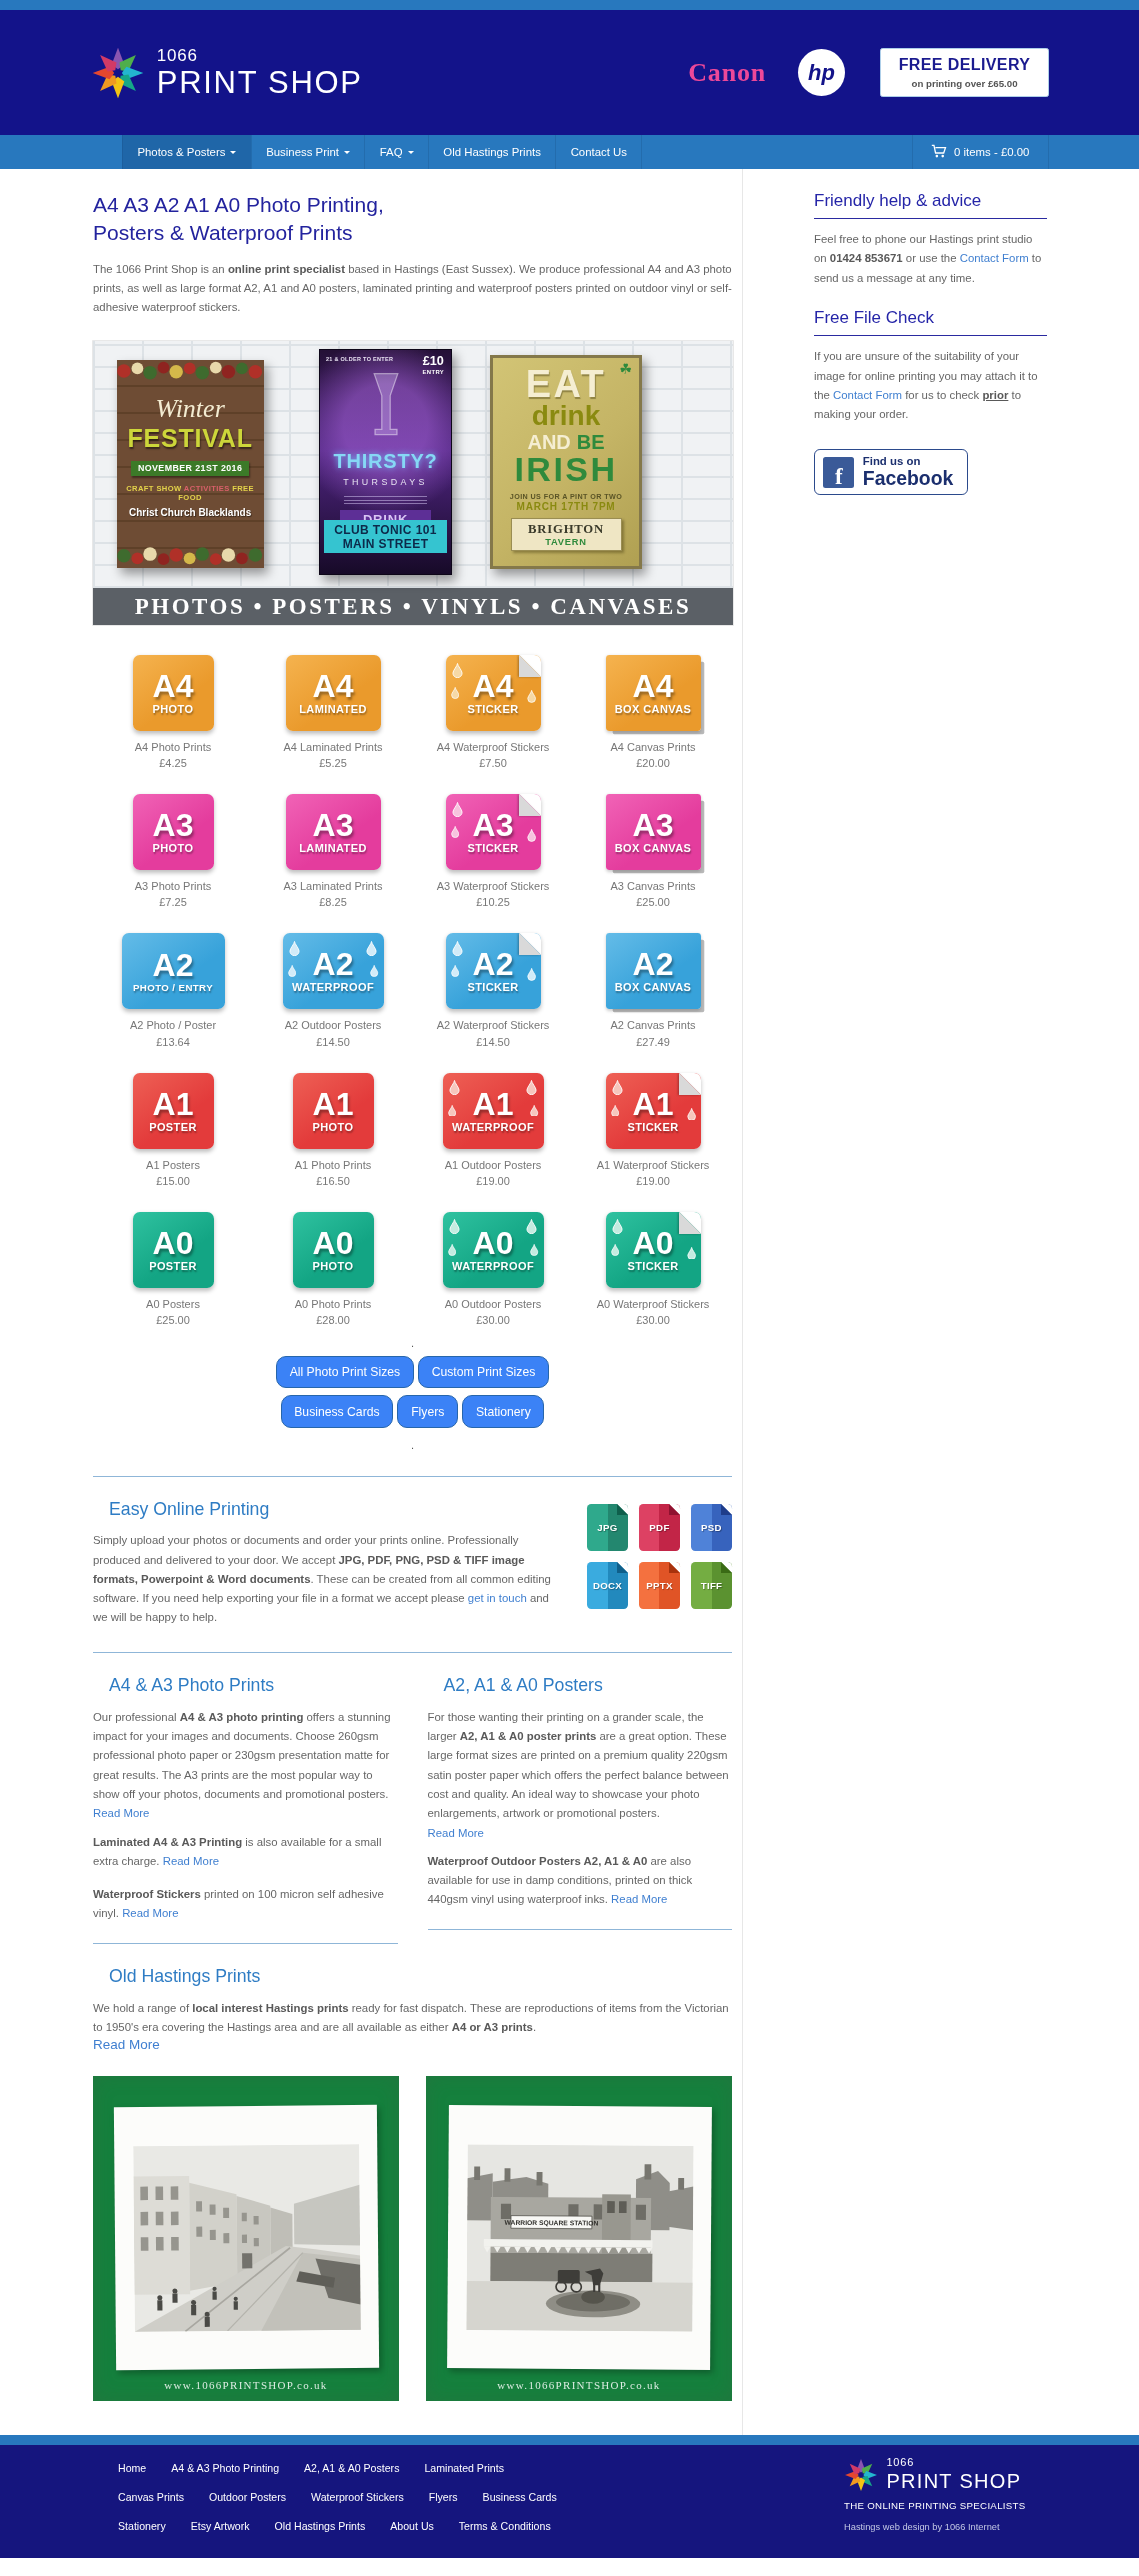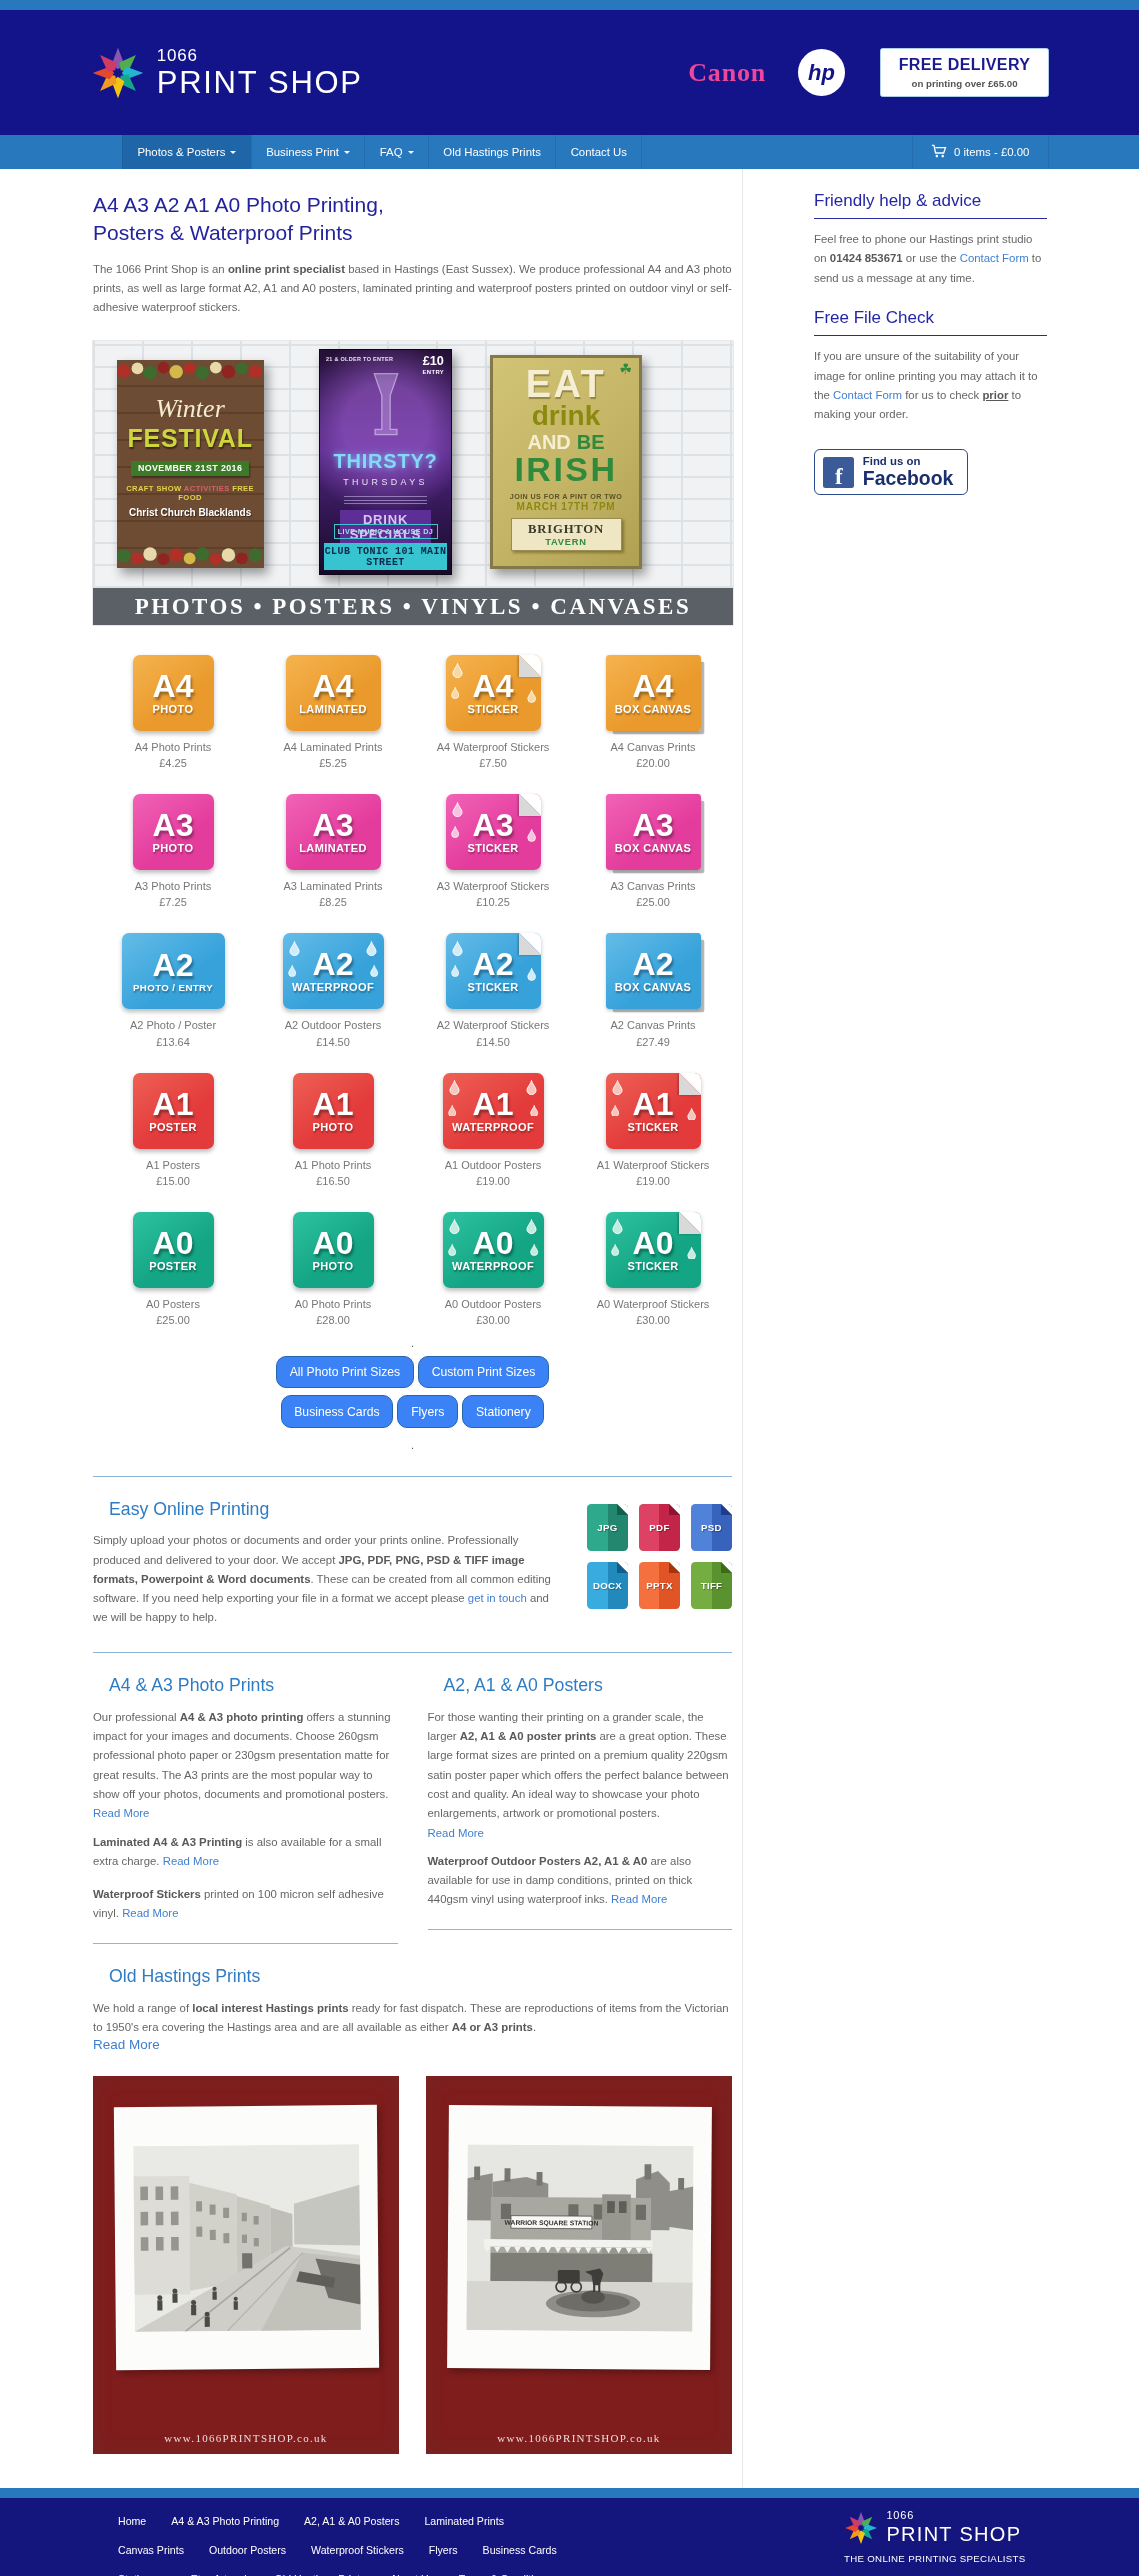--- a/index.html
+++ b/index.html
@@ -121,21 +121,21 @@
   .t-glass { position: absolute; left: 50%; top: 22px; transform: translateX(-50%); }
   .t-title { position: absolute; top: 100px; width: 100%; color: #86d8f5; font-size: 20px; font-weight: 700; letter-spacing: 0.8px; text-shadow: 0 0 6.8px rgba(110,200,255,.9); }
   .t-sub { position: absolute; top: 127px; width: 100%; color: #e8e4f2; font-size: 8.9px; letter-spacing: 3.4px; }
   .t-smallcopy {
     position: absolute; top: 144px; left: 23.6px; right: 23.6px; height: 10px;
     background: repeating-linear-gradient(0deg, rgba(205,190,235,.55) 0 0.8px, transparent 0.8px 3.4px);
   }
   .t-band1 { position: absolute; top: 160px; left: 20px; right: 20px; background: #5d2f96; color: #d9c4f5; font-size: 13px; font-weight: 700; padding: 1.7px 0; letter-spacing: 0.8px; }
   .t-band2 { position: absolute; top: 174px; left: 13.5px; right: 13.5px; border: 0.8px solid #3fc4ce; color: #9be8e4; font-size: 7.2px; font-weight: 700; padding: 1.7px 0; letter-spacing: 0.4px; }
   .t-djs { position: absolute; top: 193px; width: 100%; color: #cbb6ee; font-size: 6.3px; font-weight: 700; letter-spacing: 0.4px; }
-  .t-venue { position: absolute; bottom: 4px; left: 4.2px; right: 4.2px; background: #35c4d0; color: #0d2a4a; font-size: 10px; font-weight: 700; padding: 2.5px 0; letter-spacing: 0.4px; font-family: Liberation Mono, monospace; }
+  .t-venue { position: absolute; bottom: 21px; left: 4.2px; right: 4.2px; background: #35c4d0; color: #0d2a4a; font-size: 12px; font-weight: 700; padding: 2.5px 0; letter-spacing: 0.4px; }
 
   .p-irish {
     left: 397px; top: 13.5px; width: 152px; height: 214px;
     background: linear-gradient(135deg, #d2c475 0%, #c4b465 55%, #b0a052 100%);
     border: 3.4px solid #84784a; padding-top: 8.4px;
   }
   .shamrock { position: absolute; top: 3.4px; right: 6.8px; color: #2e8a3c; font-size: 14.4px; }
   .i-l1 { font-size: 38px; font-weight: 900; color: #f5eed2; line-height: .95; letter-spacing: 2.5px; text-shadow: 0.8px 1.7px 0.8px rgba(90,80,30,.5); }
   .i-l2 { font-size: 28px; font-weight: 800; color: #8a8a10; line-height: 1; }
   .i-l3 { line-height: 1; margin-top: 1.7px; }
@@ -211,21 +211,21 @@
   
   .two-cols { display: flex; gap: 30px; }
   .two-cols .col { flex: 1; }
   .col p.body-text { margin-bottom: 13.5px; }
   .block { display: block; margin-top: -10px; margin-bottom: 13.5px; font-size: 11.4px; }
   .col hr.sep { margin-top: 20px; }
 
   
   .old-photos { display: flex; gap: 27px; margin-top: 23.6px; }
   .old-photo {
-    position: relative; width: 306px; height: 378px; background: #7f1d1d;
+    position: relative; width: 306px; height: 325px; background: #15803d;
     box-shadow: inset 0 0 20px rgba(90,80,70,.18);
   }
   .sheet {
     width: 263px; height: 263px; margin: 30px auto 0; background: #fcfcfa;
     box-shadow: 2.5px 3.4px 5.9px rgba(0,0,0,.28);
     display: flex; align-items: center; justify-content: center;
   }
   .sheet.tilt-l { transform: rotate(-.5deg); }
   .sheet.tilt-r { transform: rotate(.4deg); }
   .watermark {

